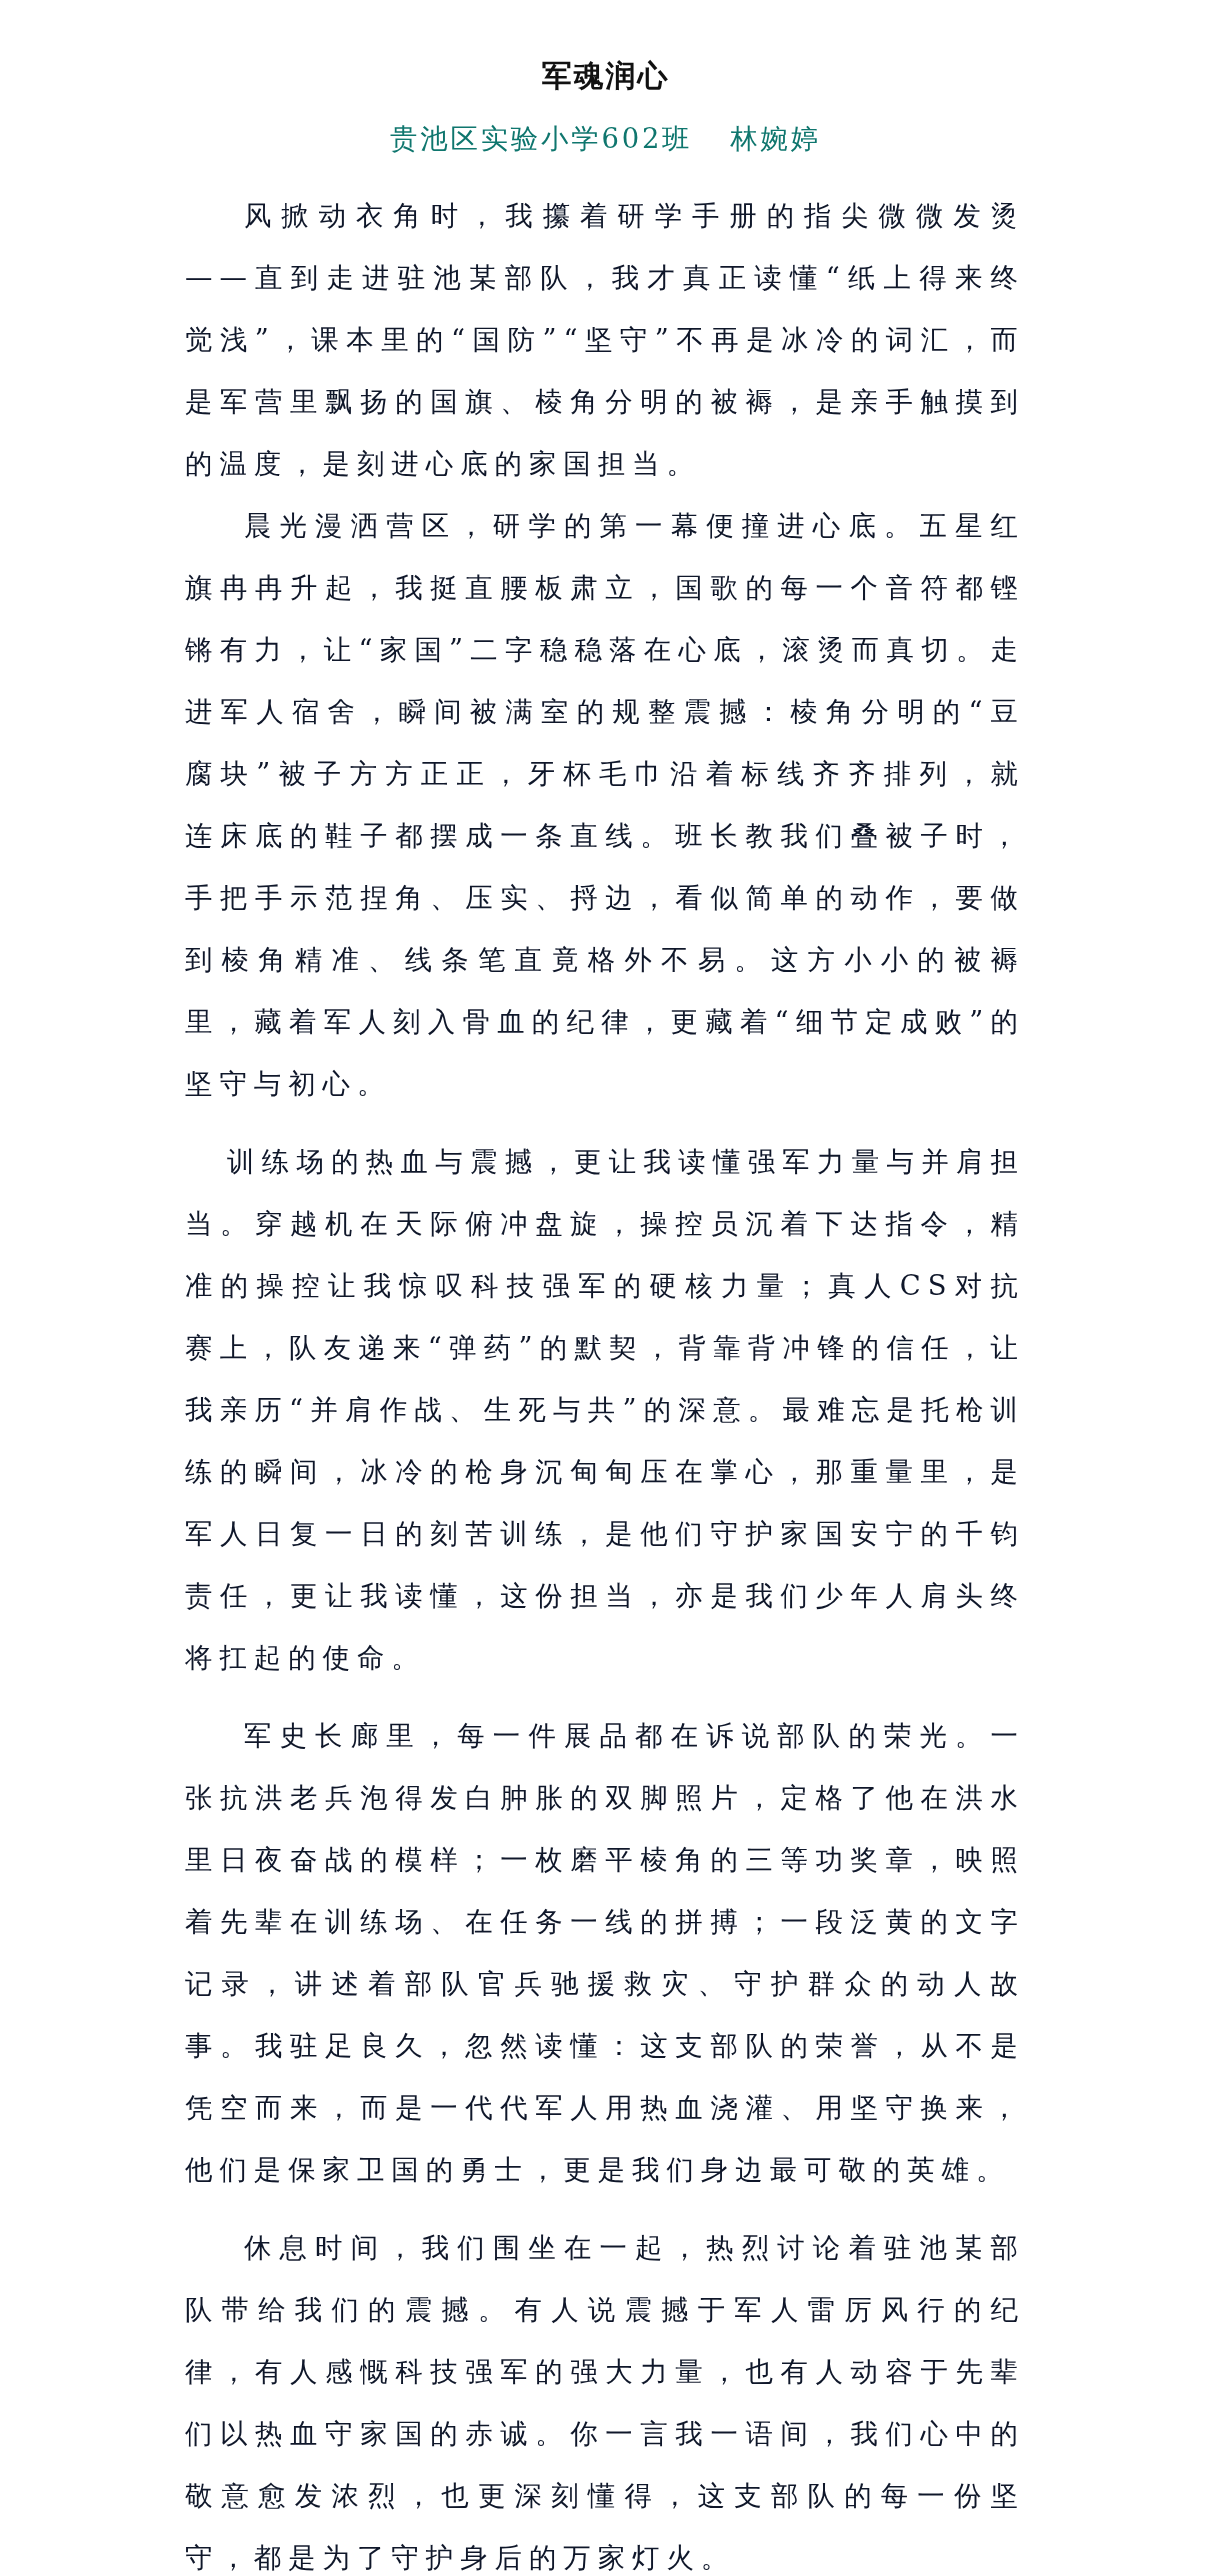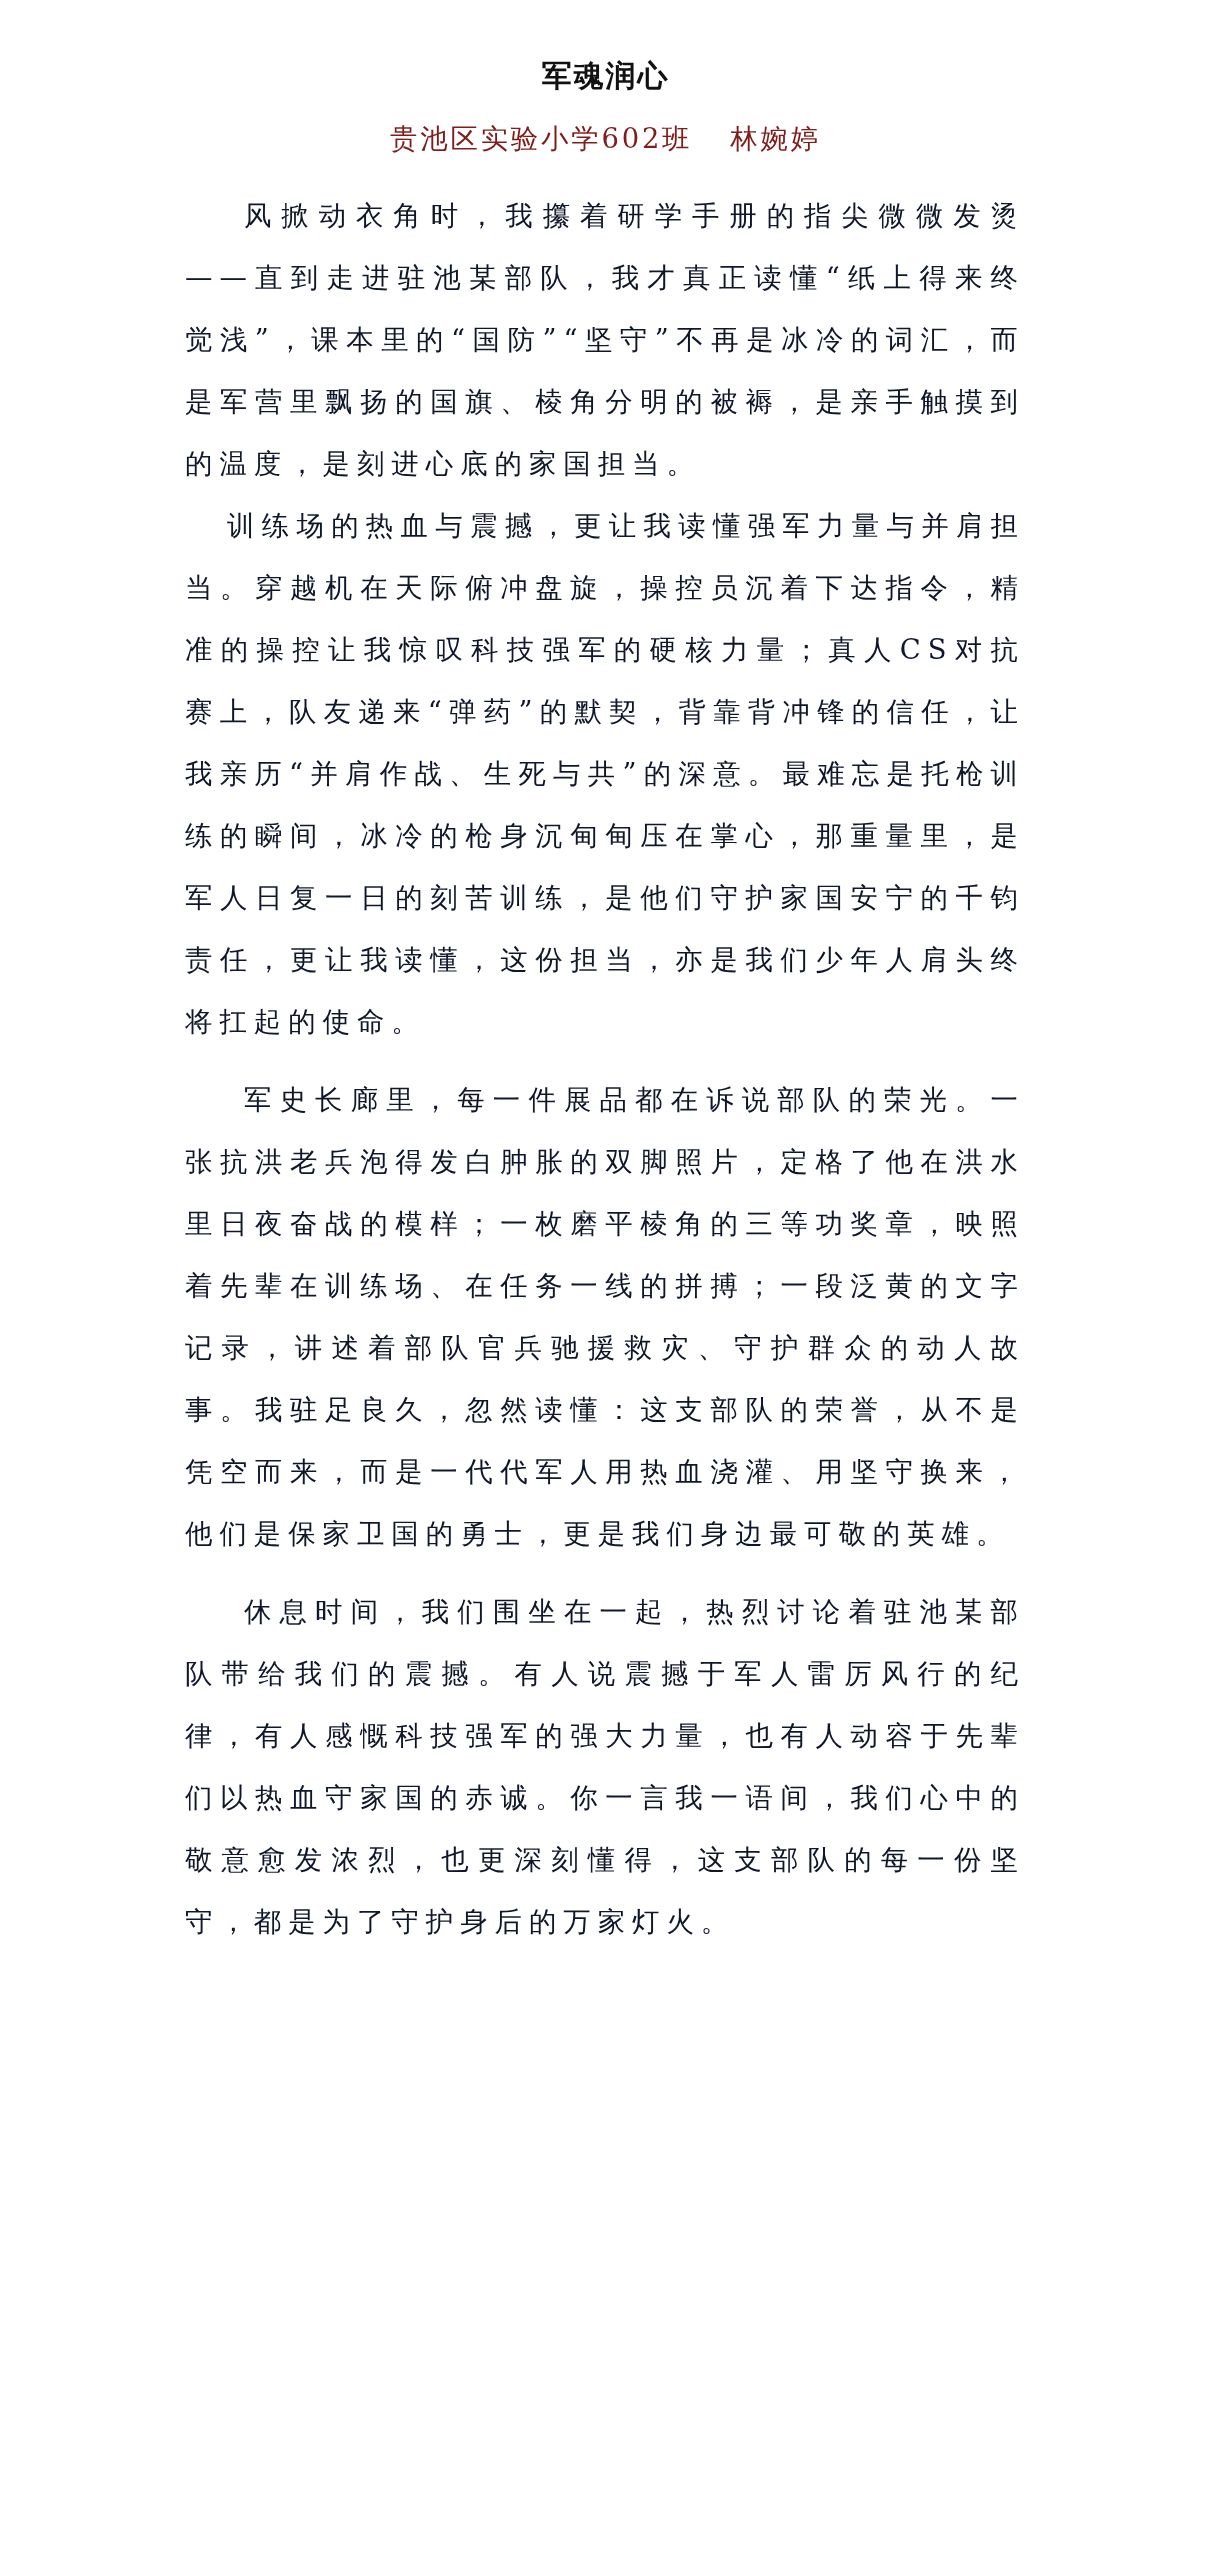--- a/index.html
+++ b/index.html
@@ -3,39 +3,40 @@
 <meta charset="utf-8">
 <style>
   html, body { margin: 0; padding: 0; background: #ffffff; }
   body { width: 1211px; height: 2576px; position: relative; overflow: hidden;
          font-family: "DejaVu Serif", "Liberation Serif", serif; color: #1a1a1a; }
   .page { position: absolute; left: 0; top: 0; width: 1211px; height: 2316px; }
   .title { position: absolute; left: 0; width: 1211px; top: 55px; text-align: center;
            font-family: "DejaVu Sans", "Liberation Sans", sans-serif; font-weight: bold;
            font-size: 30px; line-height: 42px; letter-spacing: 1.9px; color: #111; }
   .subtitle { position: absolute; left: 0; width: 1211px; top: 118px; text-align: center;
-              font-size: 27.4px; line-height: 42px; letter-spacing: 2.8px; color: #7f1d1d; }
+              font-size: 27.4px; line-height: 42px; letter-spacing: 2.8px; color: #0f766e; }
   .subtitle .gap { display: inline-block; width: 38px; }
   .body { position: absolute; left: 185px; top: 185px; width: 840px; }
   .para { margin: 0 0 16px 0; font-size: 27.4px; line-height: 62px; letter-spacing: 7px;
           text-align: justify; text-indent: 59px; color: #0f172a; }
   .para.first-tight { margin-bottom: 0; }
   .para.small-indent { text-indent: 42px; }
 </style>
 </head>
 <body>
 
 <div class="page">
   <div class="title">军魂润心</div>
 
   <div class="subtitle">
     <span>贵池区实验小学602班</span><span class="gap"></span><span>林婉婷</span>
   </div>
 
   <div class="body">
     <p class="para first-tight">风掀动衣角时，我攥着研学手册的指尖微微发烫——直到走进驻池某部队，我才真正读懂“纸上得来终觉浅”，课本里的“国防”“坚守”不再是冰冷的词汇，而是军营里飘扬的国旗、棱角分明的被褥，是亲手触摸到的温度，是刻进心底的家国担当。</p>
+    <p class="para">晨光漫洒营区，研学的第一幕便撞进心底。五星红旗冉冉升起，我挺直腰板肃立，国歌的每一个音符都铿锵有力，让“家国”二字稳稳落在心底，滚烫而真切。走进军人宿舍，瞬间被满室的规整震撼：棱角分明的“豆腐块”被子方方正正，牙杯毛巾沿着标线齐齐排列，就连床底的鞋子都摆成一条直线。班长教我们叠被子时，手把手示范捏角、压实、捋边，看似简单的动作，要做到棱角精准、线条笔直竟格外不易。这方小小的被褥里，藏着军人刻入骨血的纪律，更藏着“细节定成败”的坚守与初心。</p>
     <p class="para small-indent">训练场的热血与震撼，更让我读懂强军力量与并肩担当。穿越机在天际俯冲盘旋，操控员沉着下达指令，精准的操控让我惊叹科技强军的硬核力量；真人CS对抗赛上，队友递来“弹药”的默契，背靠背冲锋的信任，让我亲历“并肩作战、生死与共”的深意。最难忘是托枪训练的瞬间，冰冷的枪身沉甸甸压在掌心，那重量里，是军人日复一日的刻苦训练，是他们守护家国安宁的千钧责任，更让我读懂，这份担当，亦是我们少年人肩头终将扛起的使命。</p>
     <p class="para">军史长廊里，每一件展品都在诉说部队的荣光。一张抗洪老兵泡得发白肿胀的双脚照片，定格了他在洪水里日夜奋战的模样；一枚磨平棱角的三等功奖章，映照着先辈在训练场、在任务一线的拼搏；一段泛黄的文字记录，讲述着部队官兵驰援救灾、守护群众的动人故事。我驻足良久，忽然读懂：这支部队的荣誉，从不是凭空而来，而是一代代军人用热血浇灌、用坚守换来，他们是保家卫国的勇士，更是我们身边最可敬的英雄。</p>
     <p class="para">休息时间，我们围坐在一起，热烈讨论着驻池某部队带给我们的震撼。有人说震撼于军人雷厉风行的纪律，有人感慨科技强军的强大力量，也有人动容于先辈们以热血守家国的赤诚。你一言我一语间，我们心中的敬意愈发浓烈，也更深刻懂得，这支部队的每一份坚守，都是为了守护身后的万家灯火。</p>
 
   </div>
 </div>
 
 
 </body></html>

